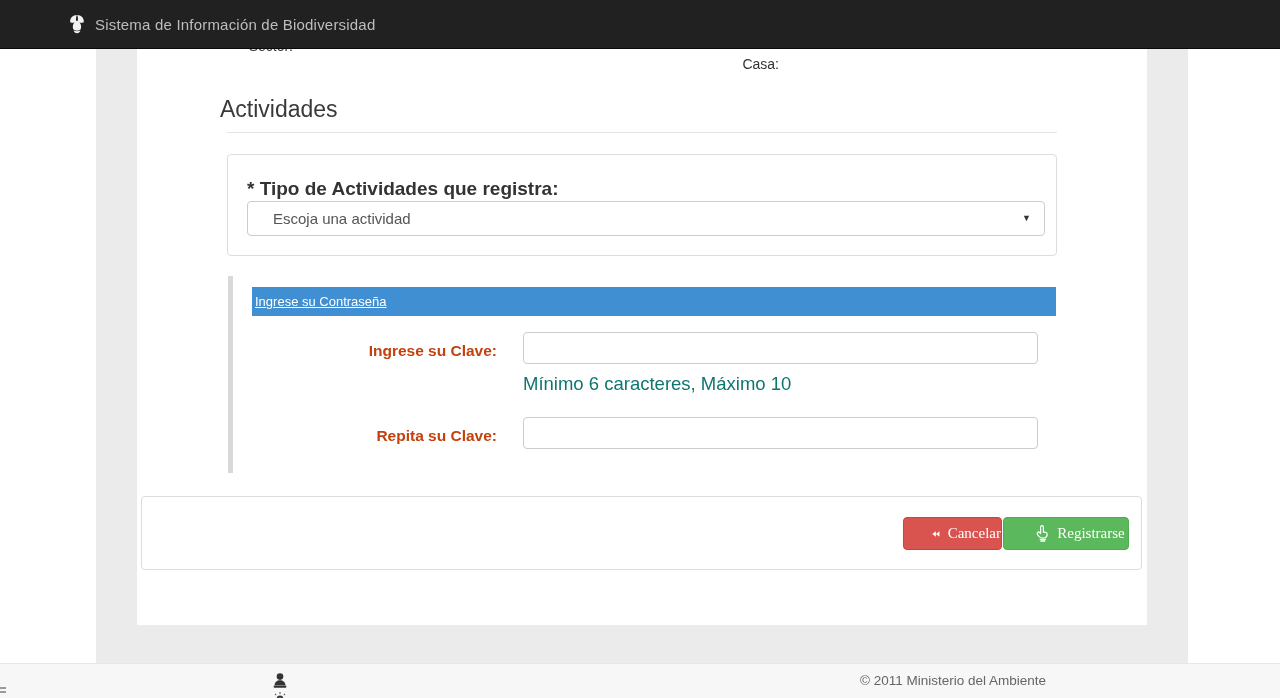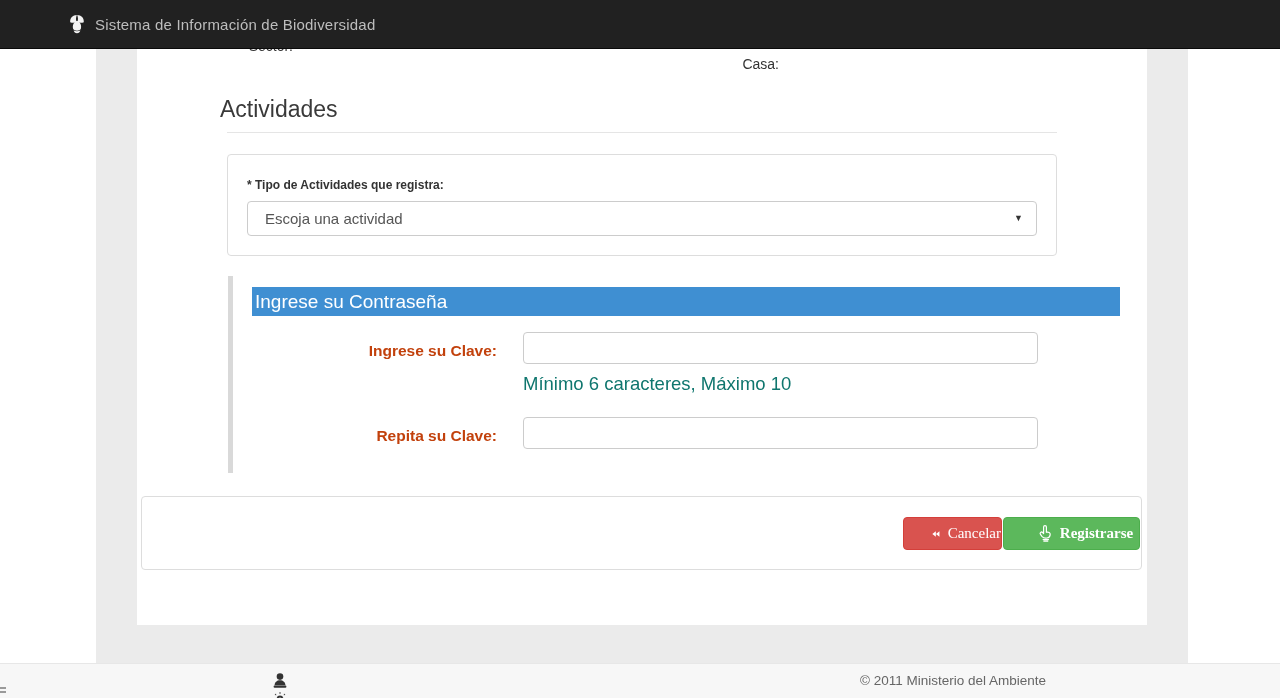--- a/index.html
+++ b/index.html
@@ -21,41 +21,41 @@
 
   
   .cut-label{font-weight:normal;font-size:14px;color:#333;text-align:right;line-height:20px;}
   .mini-input{position:absolute;height:15px;border:1px solid #ccc;border-radius:4px;background:#fff;
               box-sizing:content-box;padding:0 6px;font-size:12px;color:#555;outline:none;}
 
   
   .heading{font-size:23px;color:#393939;font-weight:400;}
   .rule{position:absolute;height:1px;background:#e5e5e5;z-index:3;}
   .panel{position:absolute;background:#fff;border:1px solid #ddd;border-radius:4px;z-index:3;}
-  .bold-label{font-weight:bold;font-size:12px;color:#333;}
+  .bold-label{font-weight:bold;font-size:19px;color:#333;}
   .select{position:absolute;border:1px solid #ccc;border-radius:4px;background:#fff;
           display:flex;align-items:center;cursor:pointer;z-index:3;}
   .select .sel-text{padding-left:17px;font-size:15px;color:#555;flex:1;}
   .select .caret{padding-right:13px;font-size:9px;color:#333;line-height:1;}
 
   
   .leftbar{position:absolute;left:228px;top:276px;width:5px;height:197px;background:#d9d9d9;z-index:3;}
-  .blue-head{position:absolute;left:252px;top:287px;width:868px;height:29px;background:#3f8fd2;
-             color:#fff;font-size:19px;line-height:29px;padding-left:3px;box-sizing:border-box;z-index:3;}
+  .blue-head{position:absolute;left:252px;top:287px;width:804px;height:29px;background:#3f8fd2;
+             color:#fff;font-size:13px;line-height:29px;padding-left:3px;box-sizing:border-box;z-index:3;text-decoration:underline;}
   .fld-label{position:absolute;font-weight:bold;font-size:15.5px;color:#c2410c;text-align:right;z-index:3;}
   .txt-input{position:absolute;height:30px;width:501px;left:523px;border:1px solid #ccc;border-radius:4px;
              background:#fff;padding:0 6px;font-size:14px;color:#555;outline:none;z-index:3;}
   .help-text{position:absolute;left:523px;top:373px;font-size:18.5px;color:#0f766e;z-index:3;}
 
   
   .btn{position:absolute;top:517px;height:33px;border-radius:4px;color:#fff;
        font-family:"Liberation Serif", serif;font-size:15px;display:flex;align-items:center;
        justify-content:center;gap:8px;cursor:pointer;box-sizing:border-box;z-index:4;padding-left:28px;}
   .btn-cancel{left:903px;width:99px;background:#d9534f;border:1px solid #d43f3a;}
-  .btn-register{left:1003px;width:137px;background:#5cb85c;border:1px solid #4cae4c;font-weight:bold;}
+  .btn-register{left:1003px;width:126px;background:#5cb85c;border:1px solid #4cae4c;}
 
   
   .footer{position:absolute;left:0;top:663px;width:1280px;height:35px;background:#f7f7f7;
           border-top:1px solid #e7e7e7;z-index:5;}
   .footer .copyright{position:absolute;right:234px;top:9px;font-size:13.5px;color:#666;}
   .footer .usericon{position:absolute;left:272px;top:8px;}
   .footer .gearicon{position:absolute;left:273px;top:28px;}
   .corner-fragment{position:absolute;left:0;top:687px;width:6px;z-index:6;}
   .corner-fragment div{height:2px;background:#9a9a9a;margin-bottom:2px;}
 </style>
@@ -85,21 +85,21 @@
     <div>Número de</div>
     <div>Casa:</div>
   </div>
   <input class="mini-input" style="left: 805px; top: 48px; width: 89px;" value="">
 
   <div class="abs heading" style="left:220px;top:96px;">Actividades</div>
   <div class="rule" style="left:227px;top:132px;width:830px;"></div>
 
   <div class="panel" style="left:227px;top:154px;width:828px;height:100px;"></div>
   <div class="abs bold-label" style="left:247px;top:178px;">* Tipo de Actividades que registra:</div>
-  <div class="select" style="left:247px;top:201px;width:788px;height:33px;">
+  <div class="select" style="left:247px;top:201px;width:788px;height:33px;padding-left:8px;">
     <span class="sel-text">Escoja una actividad</span>
     <span class="caret">▼</span>
   </div>
 
   <div class="leftbar"></div>
   <div class="blue-head">Ingrese su Contraseña</div>
 
   <div class="fld-label" style="left:257px;top:342px;width:240px;">Ingrese su Clave:</div>
   <input class="txt-input" type="password" style="top: 332px;" value="">
   <div class="help-text">Mínimo 6 caracteres, Máximo 10</div>

